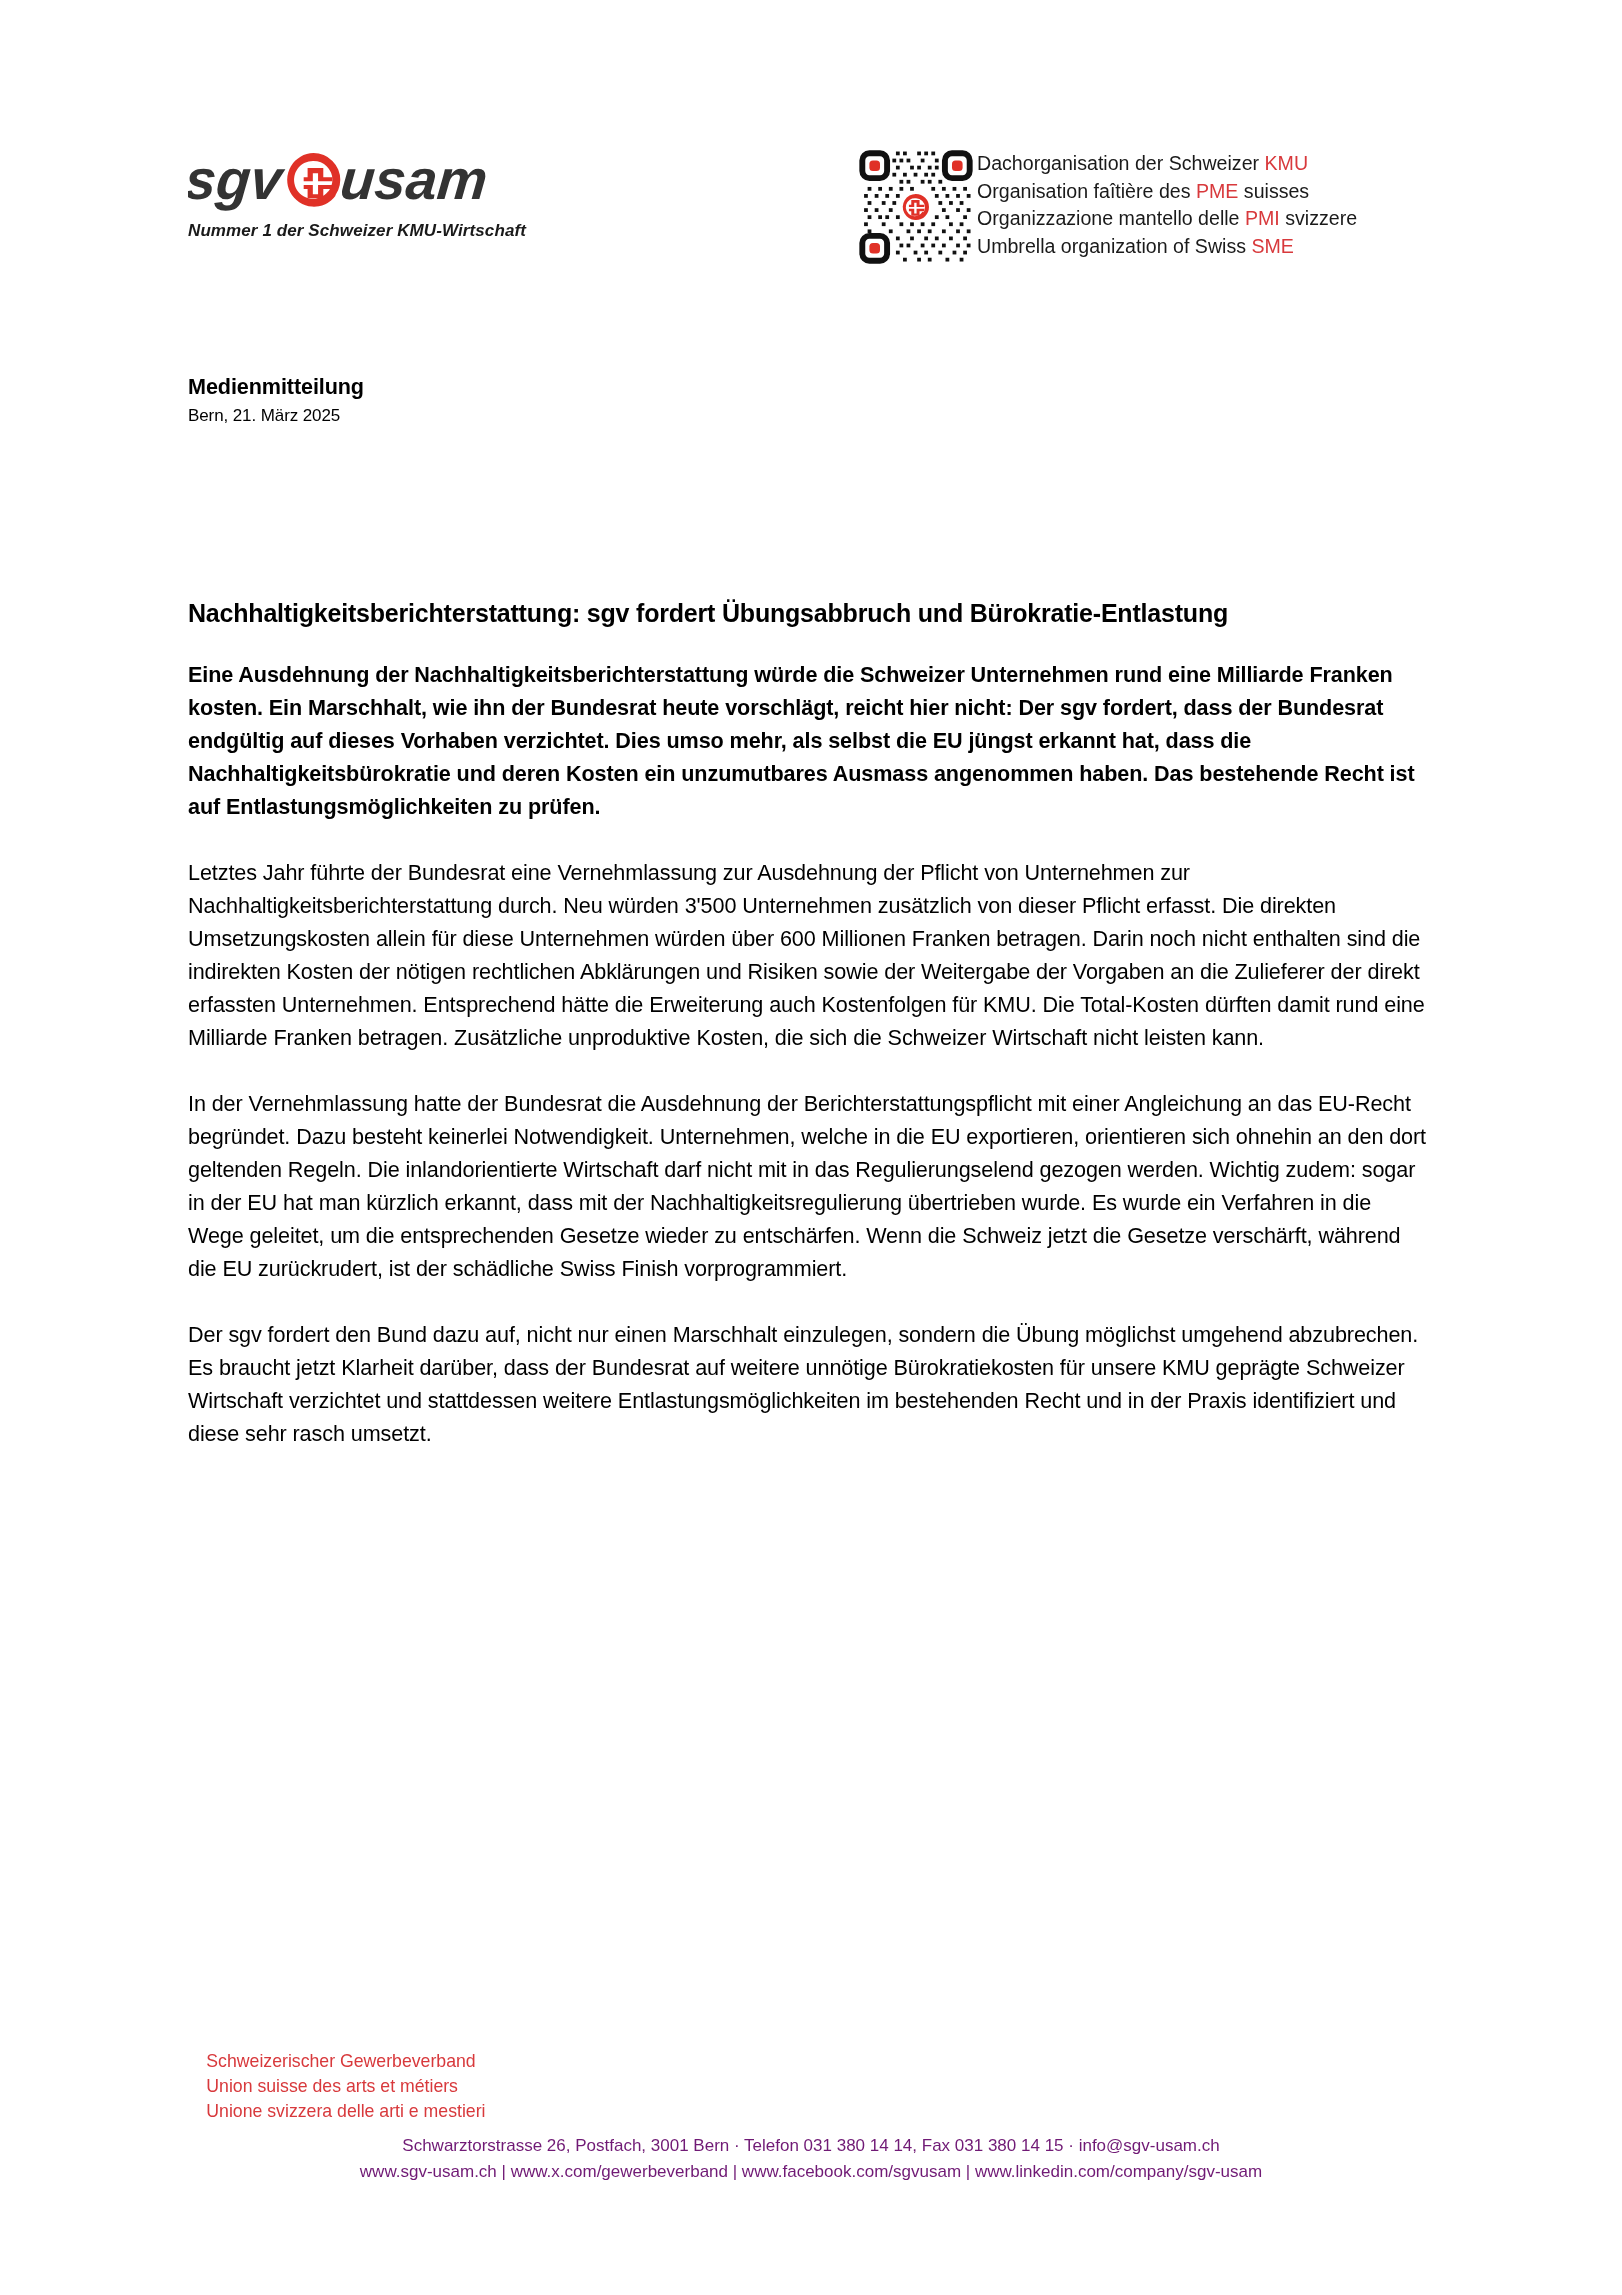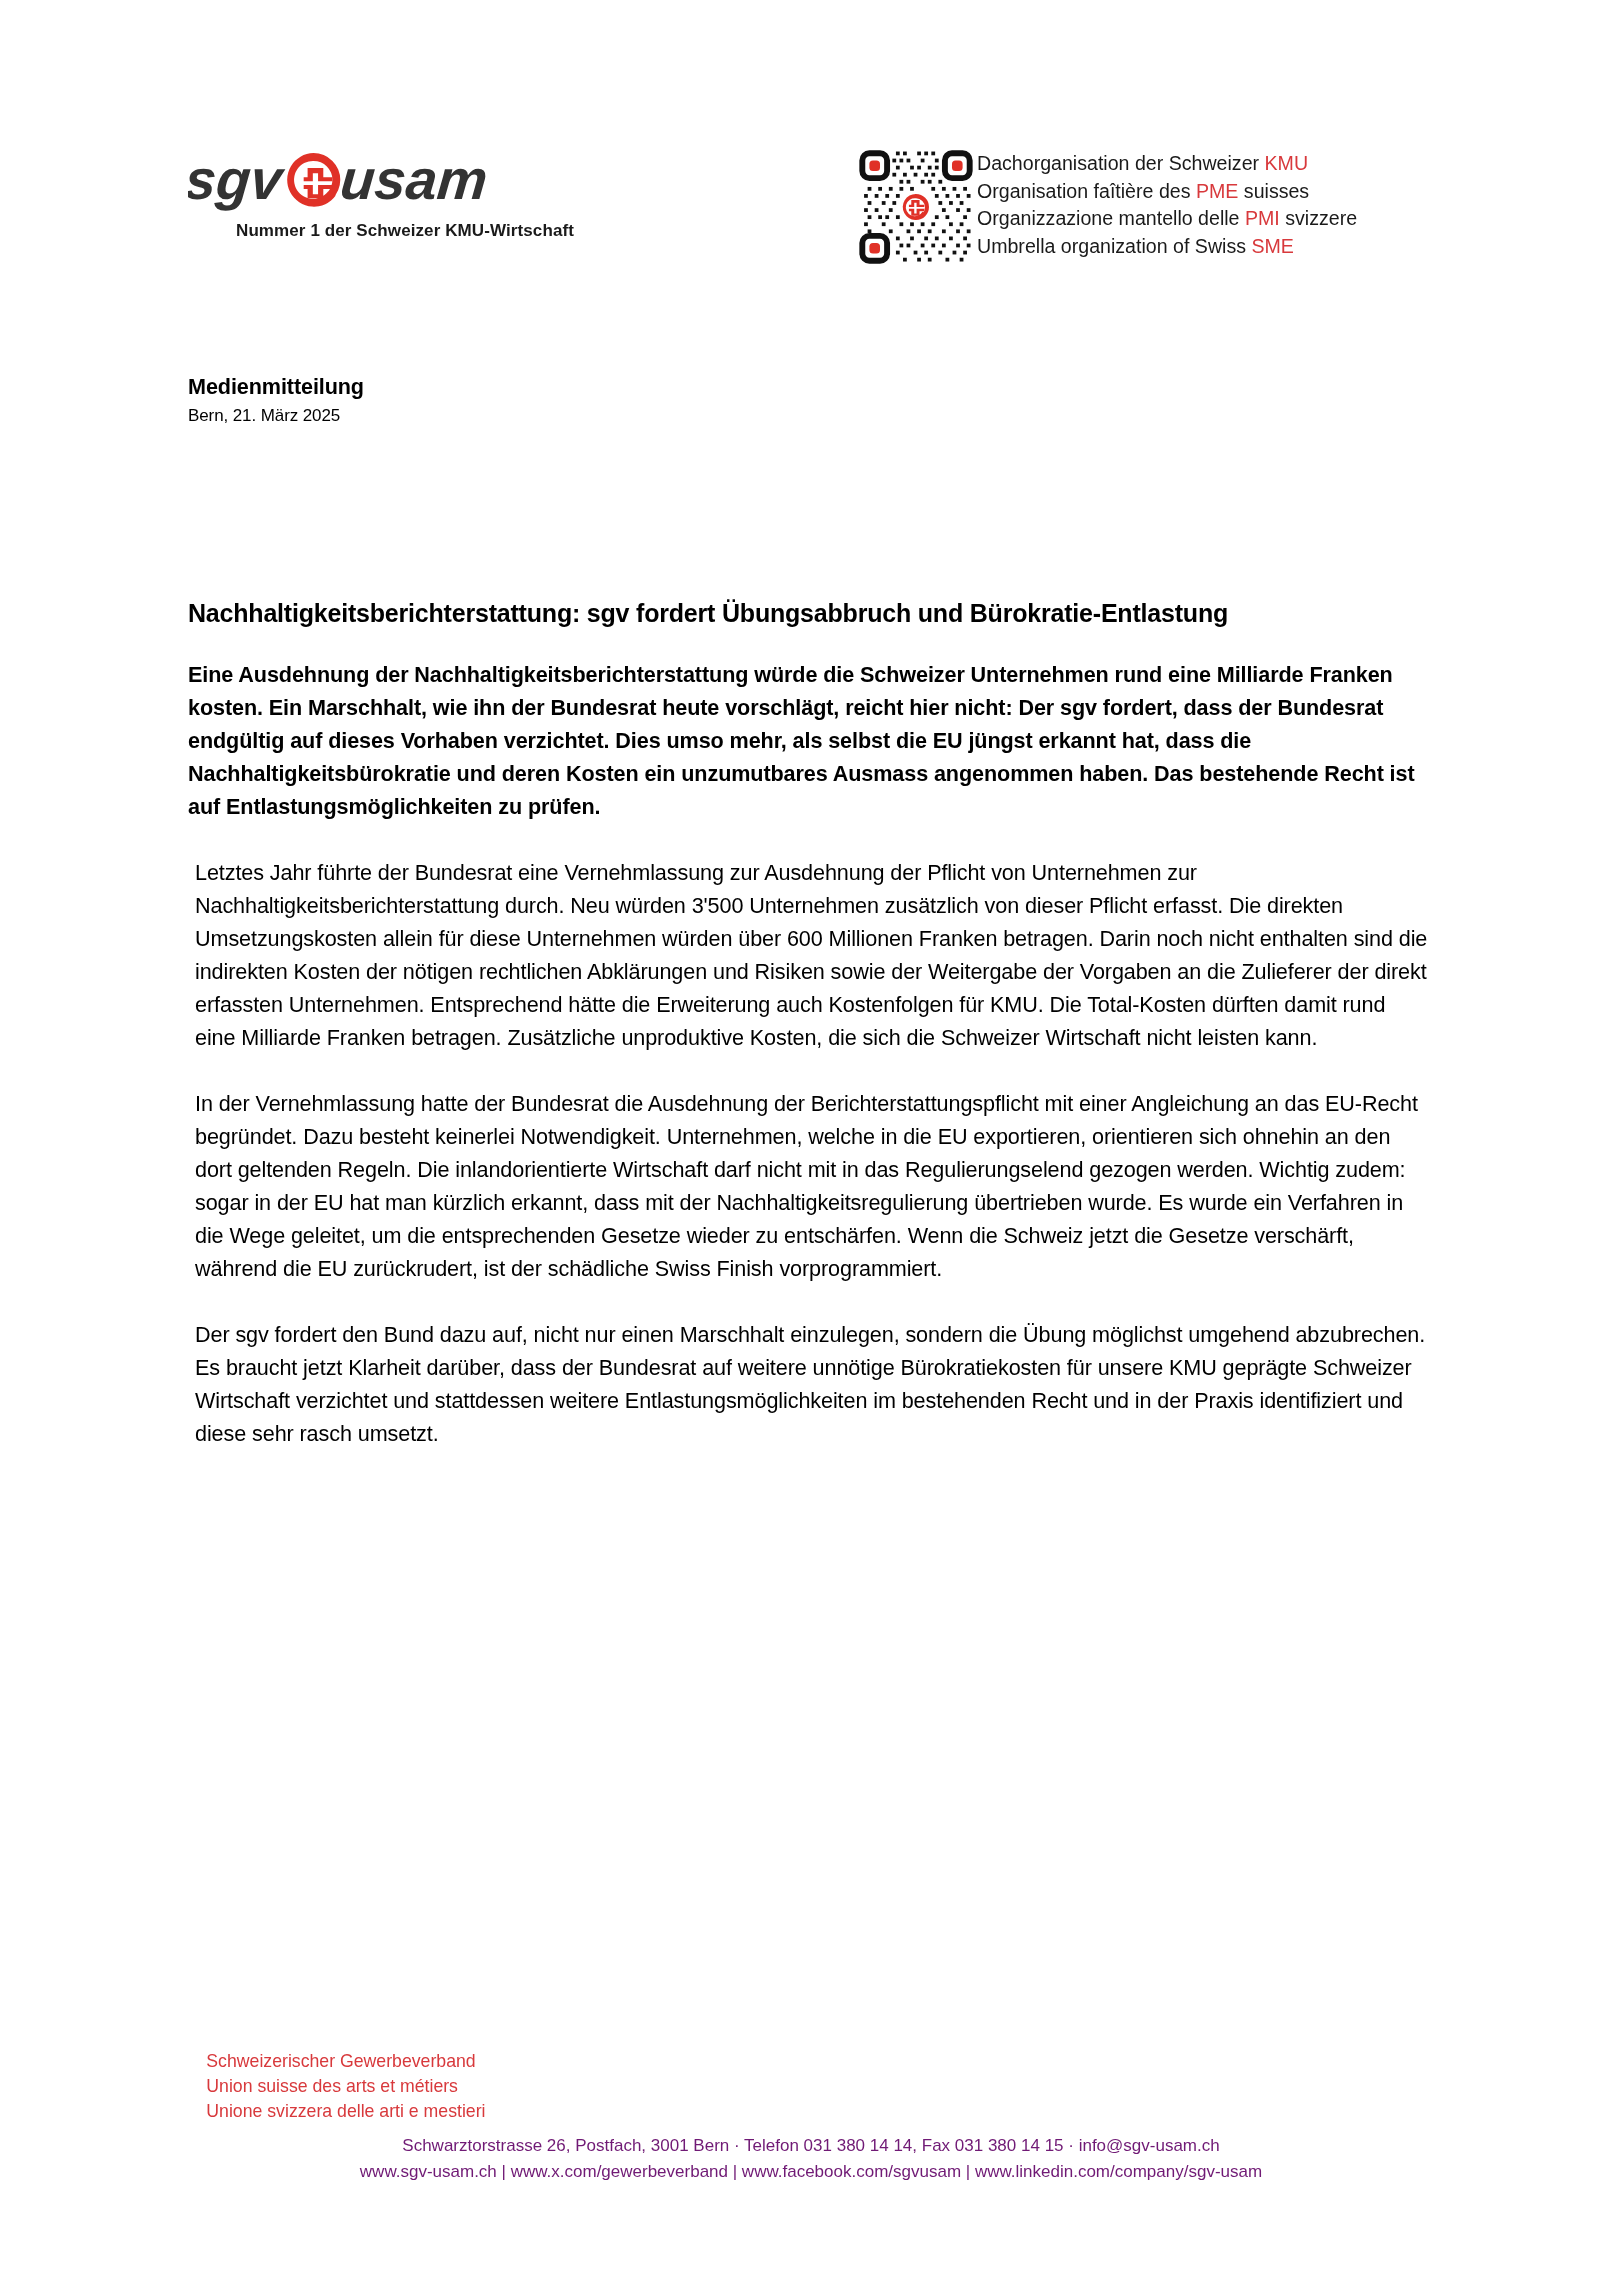--- a/index.html
+++ b/index.html
@@ -35,26 +35,26 @@
     width: 406px;
   }
   .logo-wordmark {
     display: block;
     width: 366px;
     height: 69px;
   }
   .logo-tagline {
     margin-top: 5.2px;
     font-family: "Liberation Sans", sans-serif;
+    font-style: italic;
     font-weight: bold;
     font-size: 17px;
     letter-spacing: 0.1px;
     color: #1a1a1a;
     white-space: nowrap;
-    margin-left: 48px;
   }
 
   .org-block {
     position: absolute;
     left: 669px;
     top: 1.3px;
     display: flex;
     align-items: flex-start;
     gap: 2px;
   }
@@ -113,21 +113,21 @@
     font-size: 21.6px;
     font-weight: bold;
     line-height: 33px;
     letter-spacing: -0.1px;
     margin: 0 0 33px 0;
   }
   .para {
     font-size: 21.6px;
     line-height: 33px;
     letter-spacing: -0.1px;
-    margin: 0 0 33px 7px;
+    margin: 0 0 33px 0;
   }
   .para:last-child { margin-bottom: 0; }
 
   
   .footer {
     position: absolute;
     left: 188px;
     right: 188px;
     bottom: 110px;
   }

